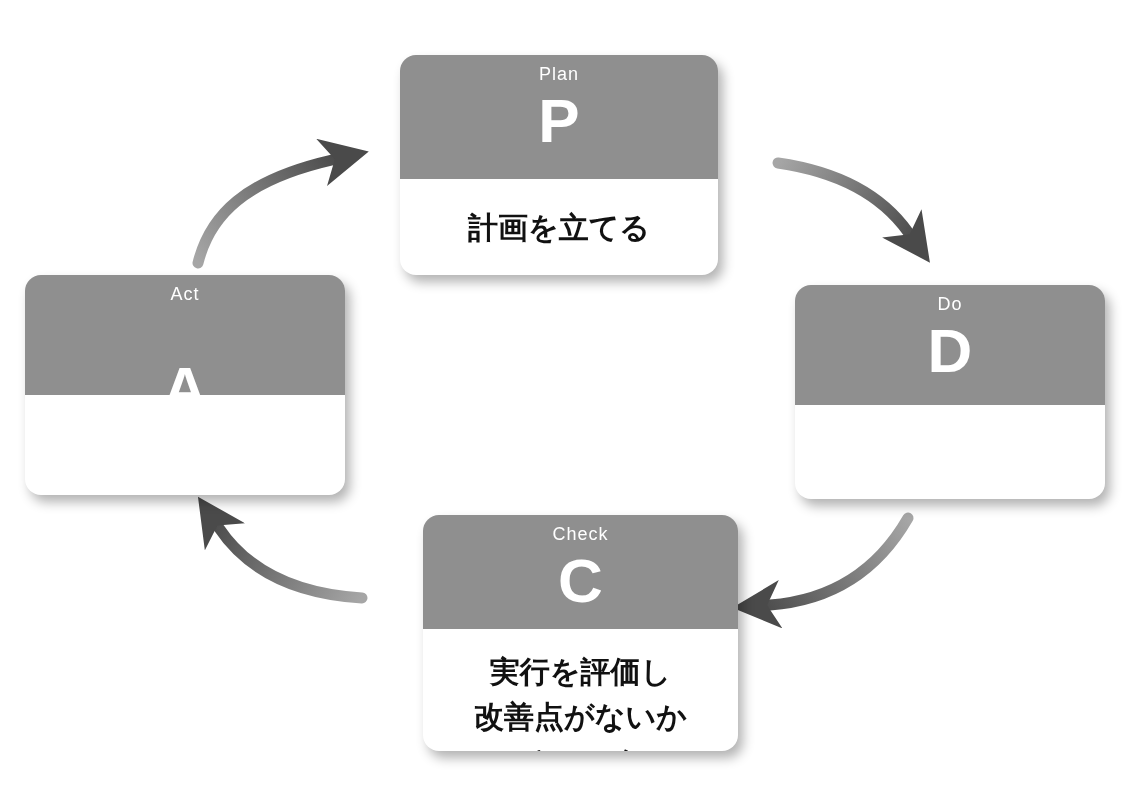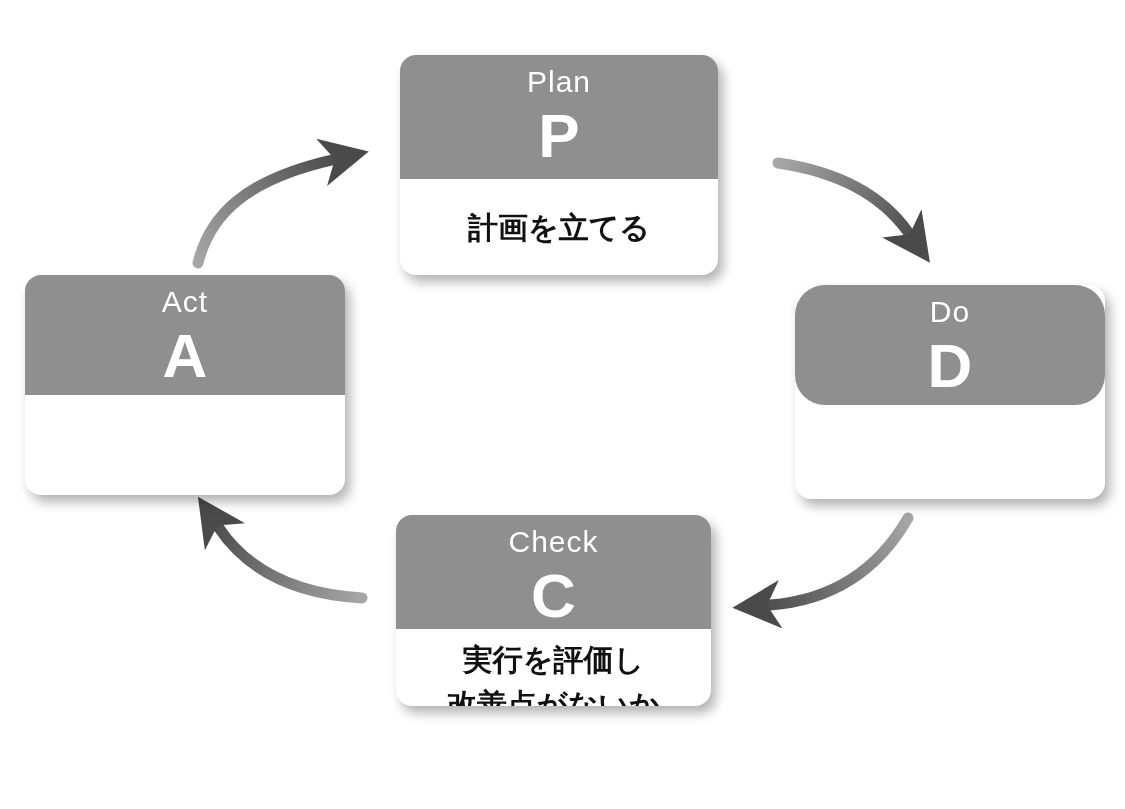--- a/index.html
+++ b/index.html
@@ -37,21 +37,21 @@
     color: #ffffff;
     text-align: center;
     display: flex;
     flex-direction: column;
     justify-content: flex-start;
     padding-top: 8px;
     box-sizing: border-box;
     flex: 0 0 auto;
   }
   .card-label {
-    font-size: 30px;
+    font-size: 18px;
     line-height: 1.25;
     font-weight: 500;
     letter-spacing: 1px;
   }
   .card-letter {
     font-size: 62px;
     font-weight: bold;
     line-height: 1.05;
     margin-top: 2px;
   }
@@ -59,32 +59,32 @@
     flex: 1 1 auto;
     display: flex;
     align-items: center;
     justify-content: center;
     text-align: center;
     color: #111111;
     font-size: 30px;
     font-weight: 600;
     line-height: 1.5;
     white-space: pre-line;
-    padding: 8px 10px;
+    padding: 20px 10px;
     box-sizing: border-box;
   }
   
   .card-plan  { left: 400px; top: 55px;  width: 318px; height: 220px; }
   .card-plan  .card-header { height: 124px; }
   .card-do    { left: 795px; top: 285px; width: 310px; height: 214px; }
-  .card-do    .card-header { height: 120px; border-radius: 30px; }
-  .card-check { left: 396px; top: 515px; width: 315px; height: 191px; }
+  .card-do    .card-header { height: 120px; }
+  .card-check { left: 423px; top: 515px; width: 315px; height: 236px; }
   .card-check .card-header { height: 114px; }
   .card-act   { left: 25px;  top: 275px; width: 320px; height: 220px; }
-  .card-act   .card-header { height: 120px; }
+  .card-act   .card-header { height: 120px; gap: 48px; }
 </style>
 </head>
 <body>
 
 <div class="stage">
 
   <svg class="arrows-layer" viewBox="0 0 1125 809" xmlns="http://www.w3.org/2000/svg">
     <defs>
       <linearGradient id="g1" gradientUnits="userSpaceOnUse" x1="198" y1="262" x2="340" y2="158">
         <stop offset="0" stop-color="#a6a6a6"></stop>

